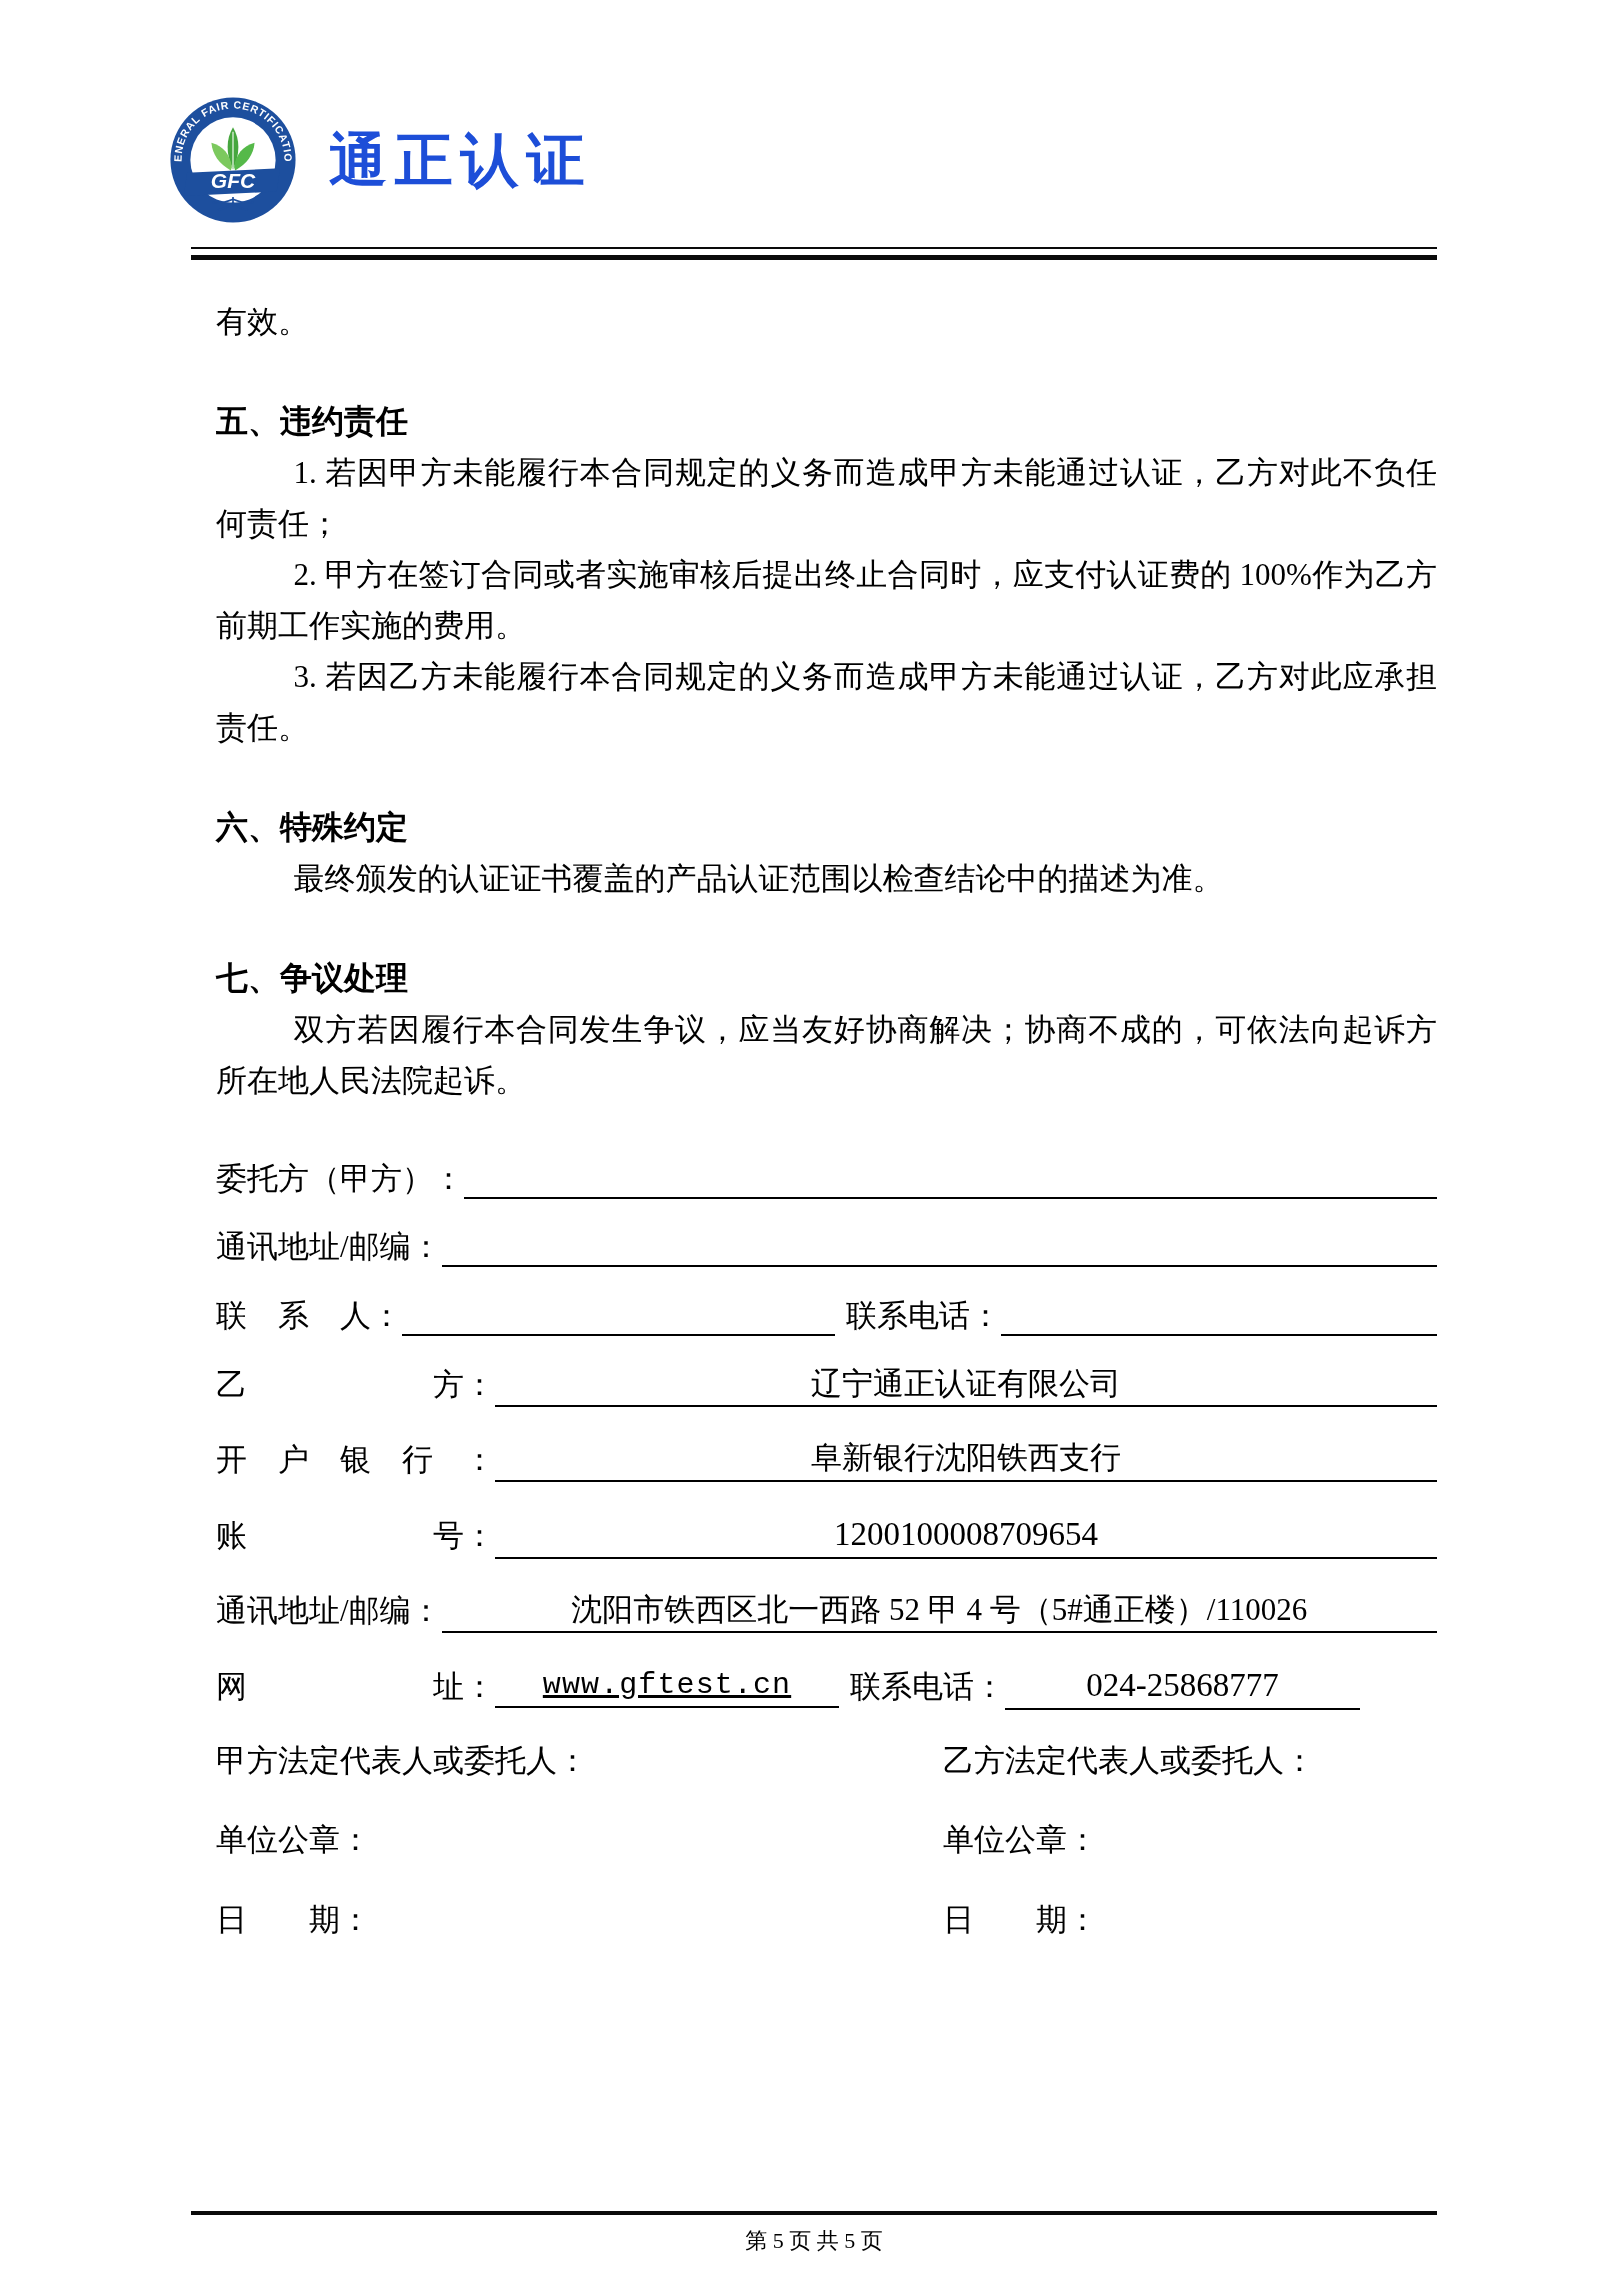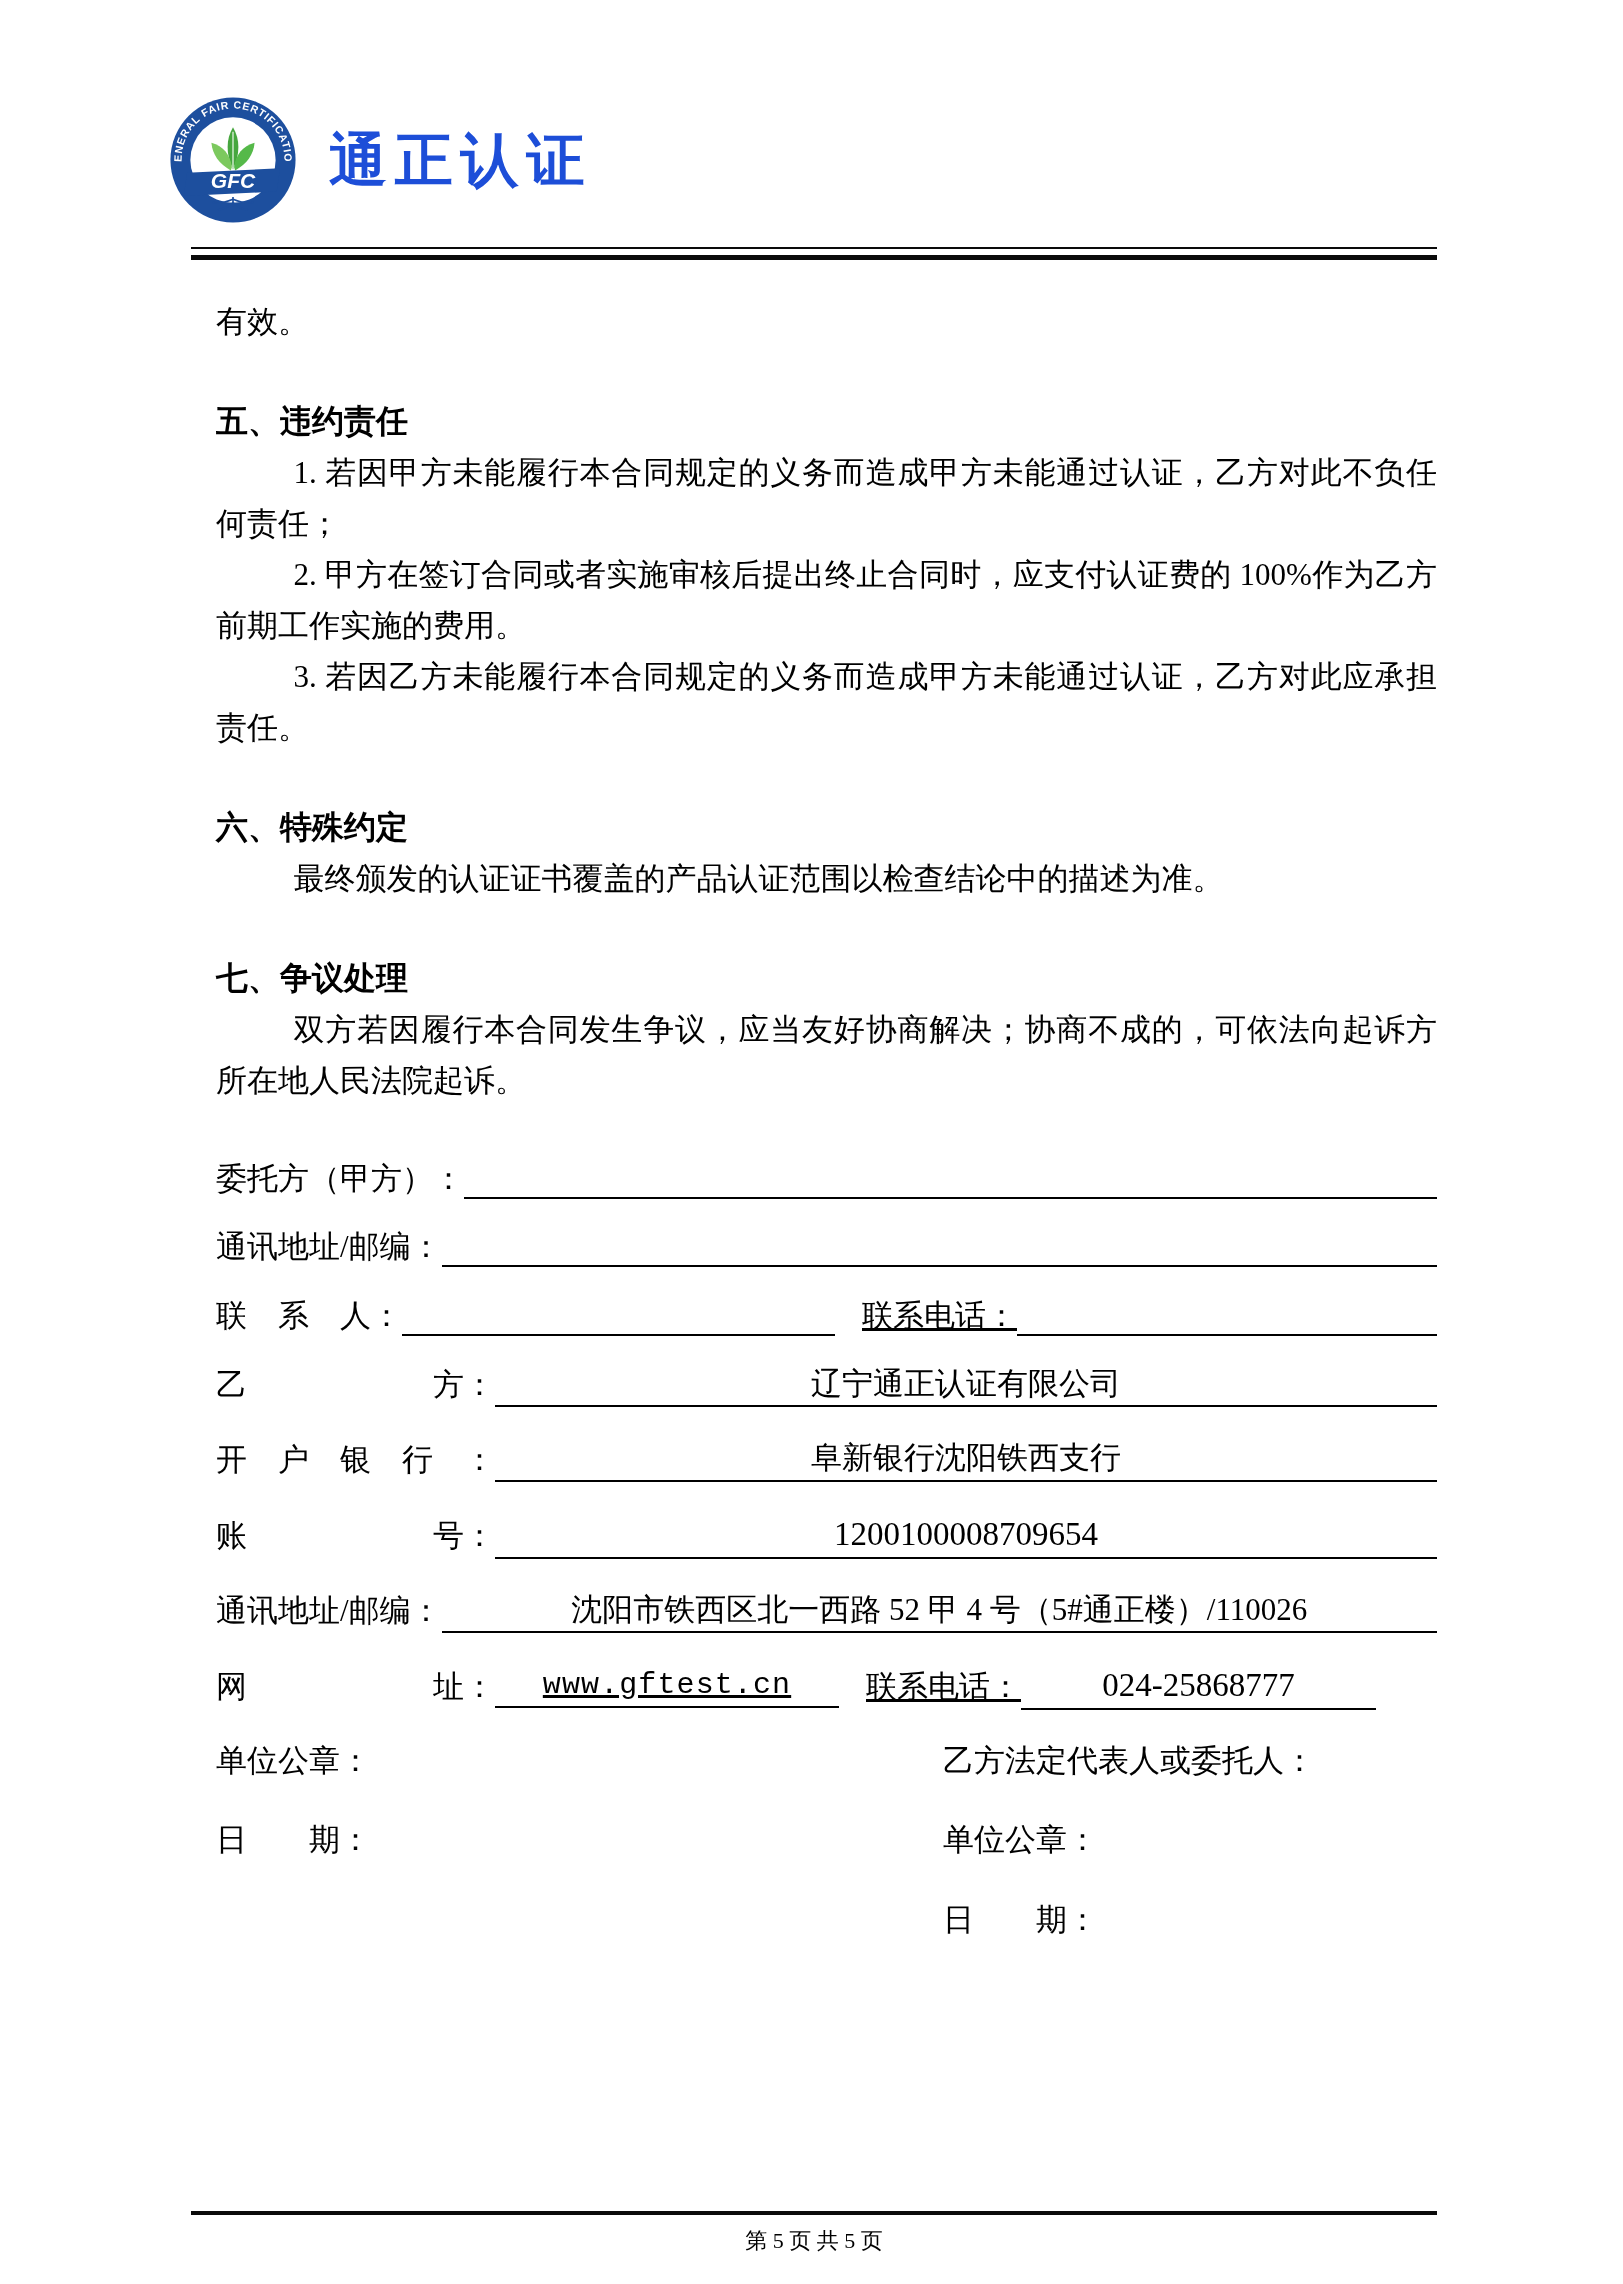--- a/index.html
+++ b/index.html
@@ -35,21 +35,21 @@
   .pb .form-row { margin-bottom:31px; }
   .lbl { white-space:pre; }
   .fill {
     border-bottom:2.8px solid #000; min-height:40px; box-sizing:border-box;
     display:flex; align-items:flex-end; justify-content:center; padding:0 5.5px 1.1px;
   }
   .grow { flex:1; }
   .w-contact { width:433px; }
   .w-url { width:344px; }
   .w-phone { width:355px; }
-  .gap-l { margin-left:27px;text-decoration:underline; }
+  .gap-l { margin-left:11px; }
   .pb { margin-top:28px; }
   .num-val { font-size:33px; }
   .mono-val { font-family:"Liberation Mono","DejaVu Sans Mono",monospace; font-size:30px; letter-spacing:1.1px;text-decoration:underline; }
 
   
   .sig { margin-top:20px; display:flex; line-height:1.3; }
   .sig-col { width:727px; }
   .sig-col.right { flex:1; }
   .sig-line { margin-bottom:39px; white-space:pre; }
 
@@ -168,20 +168,21 @@
         </span>
         <span class="lbl gap-l">联系电话：</span>
         <span class="fill w-phone">
           <span class="num-val">024-25868777</span>
         </span>
       </div>
     </div>
 
     <div class="sig">
       <div class="sig-col">
+        <div class="sig-line">甲方法定代表人或委托人：</div>
         <div class="sig-line">单位公章：</div>
         <div class="sig-line">日　　期：</div>
       </div>
       <div class="sig-col right">
         <div class="sig-line">乙方法定代表人或委托人：</div>
         <div class="sig-line">单位公章：</div>
         <div class="sig-line">日　　期：</div>
       </div>
     </div>
 

